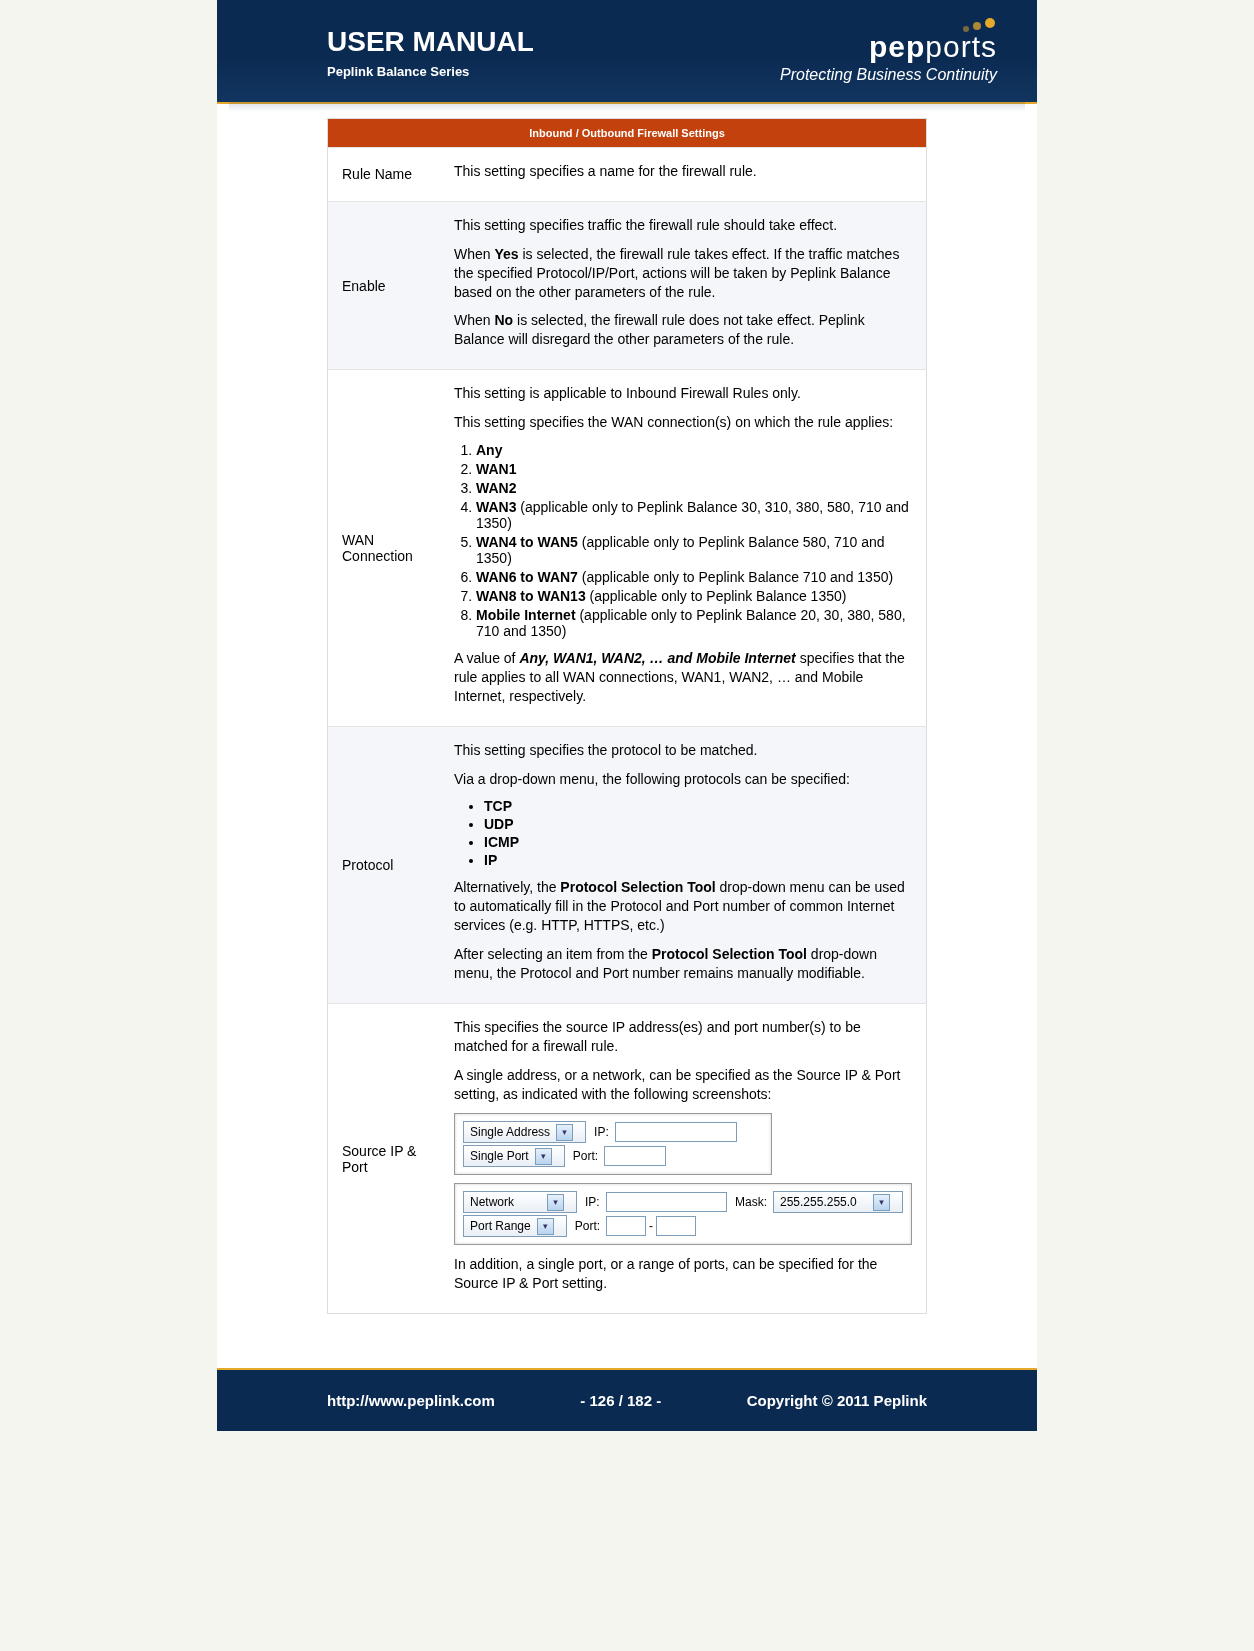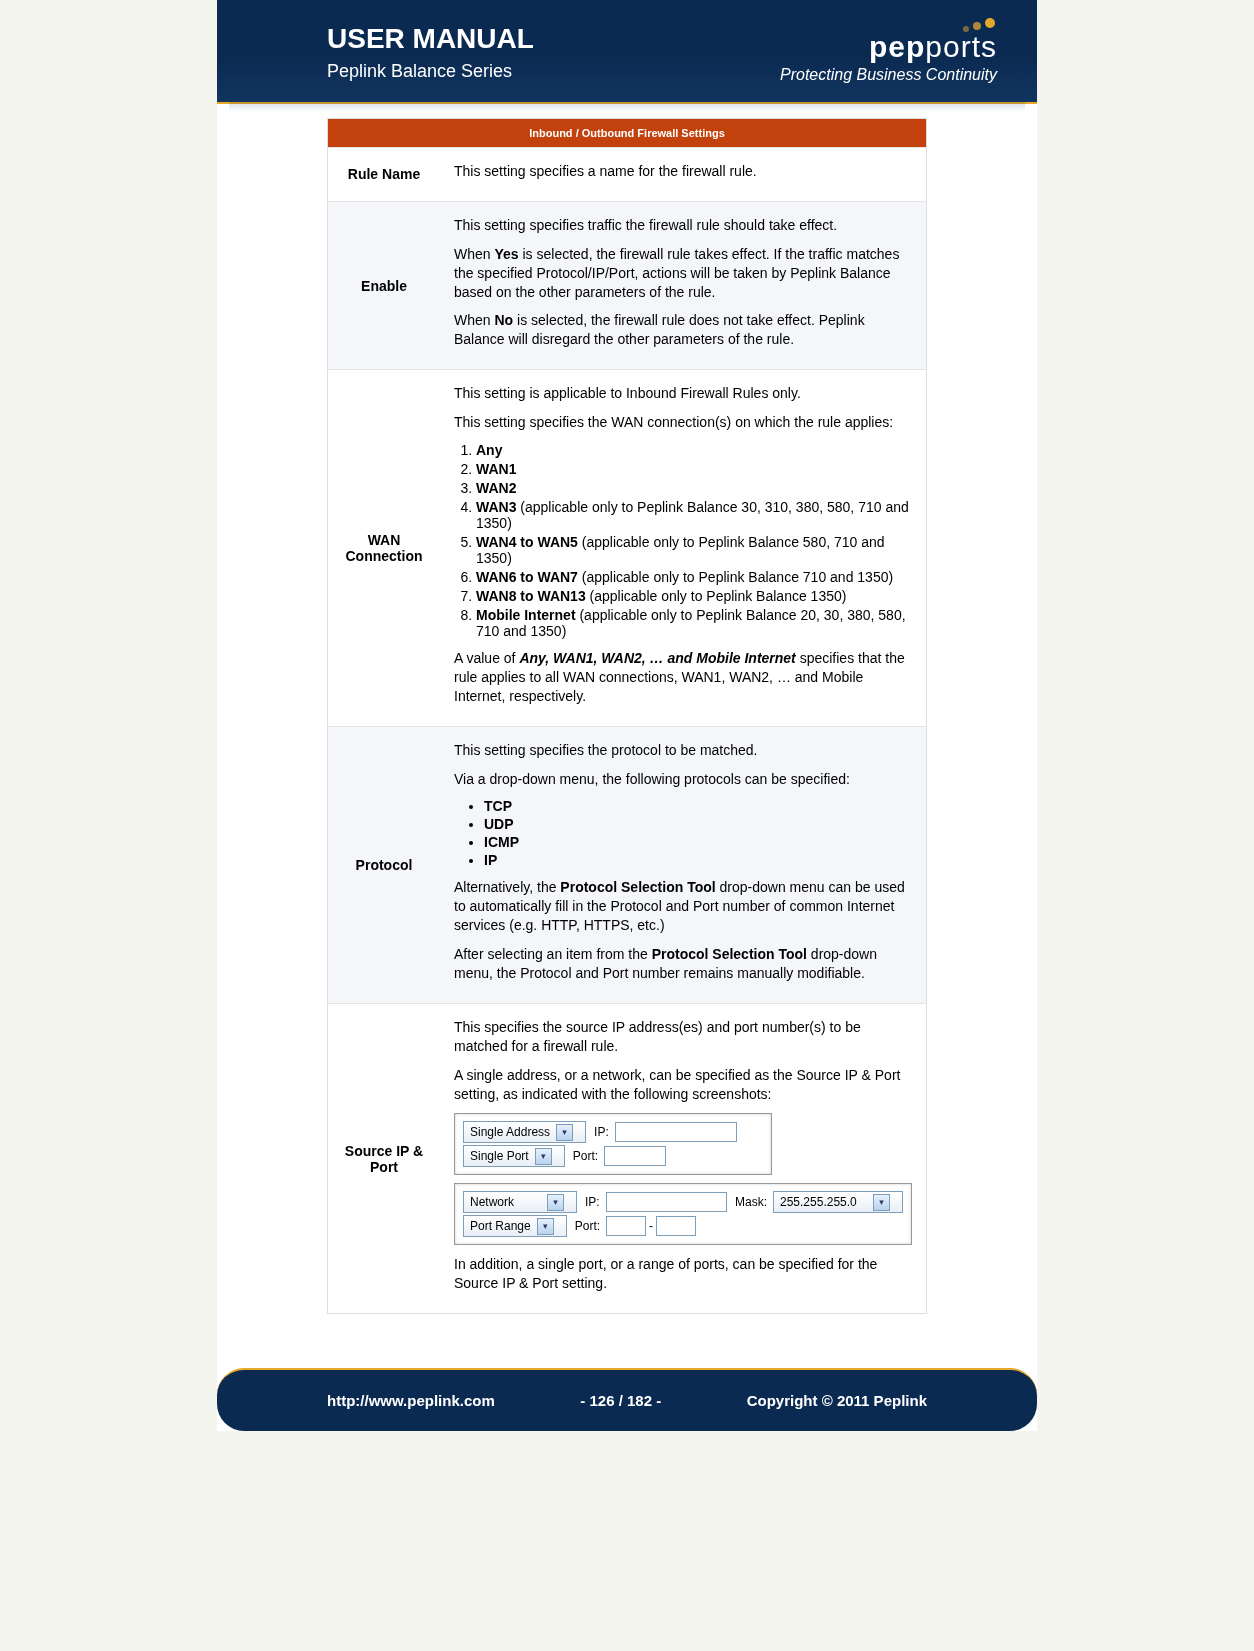--- a/index.html
+++ b/index.html
@@ -31,22 +31,22 @@
     background:linear-gradient(#0b2a52,#fff0);
     opacity:.15;
   }
   .hdr-left .title {
     color: #fff;
     font-size: 28px;
     font-weight: bold;
   }
   .hdr-left .subtitle {
     color: #fff;
-    font-size: 18px;
-    font-weight: normal;
+    font-size: 13px;
+    font-weight: bold;
     margin-top: 6px;
   }
   .logo {
     color:#fff;
     text-align:right;
   }
   .logo .dots{line-height:0;}
   .logo .dot{display:inline-block;border-radius:50%;background:#e6a829;margin:0 2px;}
   .logo .d1{width:6px;height:6px;opacity:.5;transform:translateY(2px);}
   .logo .d2{width:8px;height:8px;opacity:.75;}
@@ -73,22 +73,22 @@
     font-weight: bold;
     margin-left: 16px;
   }
   table.settings td {
     vertical-align: middle;
     padding: 10px 14px;
     border-top: 1px solid #e4e4e4;
   }
   table.settings td.label {
     width: 150px;
-    font-weight: bold;
-    text-align: center;
+    font-weight: normal;
+    text-align: left;
   }
   table.settings tr.alt td { background:#f4f6f9; }
   .desc p{margin:4px 0 10px 0; line-height:1.35;}
   .desc ol{margin:4px 0 10px 22px;padding:0;}
   .desc ol li{margin:3px 0;}
   .desc ul{margin:4px 0 10px 30px;padding:0;}
   .desc ul li{margin:2px 0;}
   .note{font-style:italic;font-weight:bold;}
 
   
@@ -121,21 +121,20 @@
   .footer-band{
     background: linear-gradient(#0b2a52,#0b2a52);
     border-top:2px solid #e6a829;
     color:#fff;
     font-weight:bold;
     padding:22px 110px;
     display:flex;
     justify-content:space-between;
     font-size:15px;
     margin-top:24px;
-    border-radius:27px;
   }
 </style>
 </head>
 <body>
 
 <div class="page-wrap">
 
   <div class="header-band">
     <div class="hdr-left">
       <div class="title">USER MANUAL</div>

